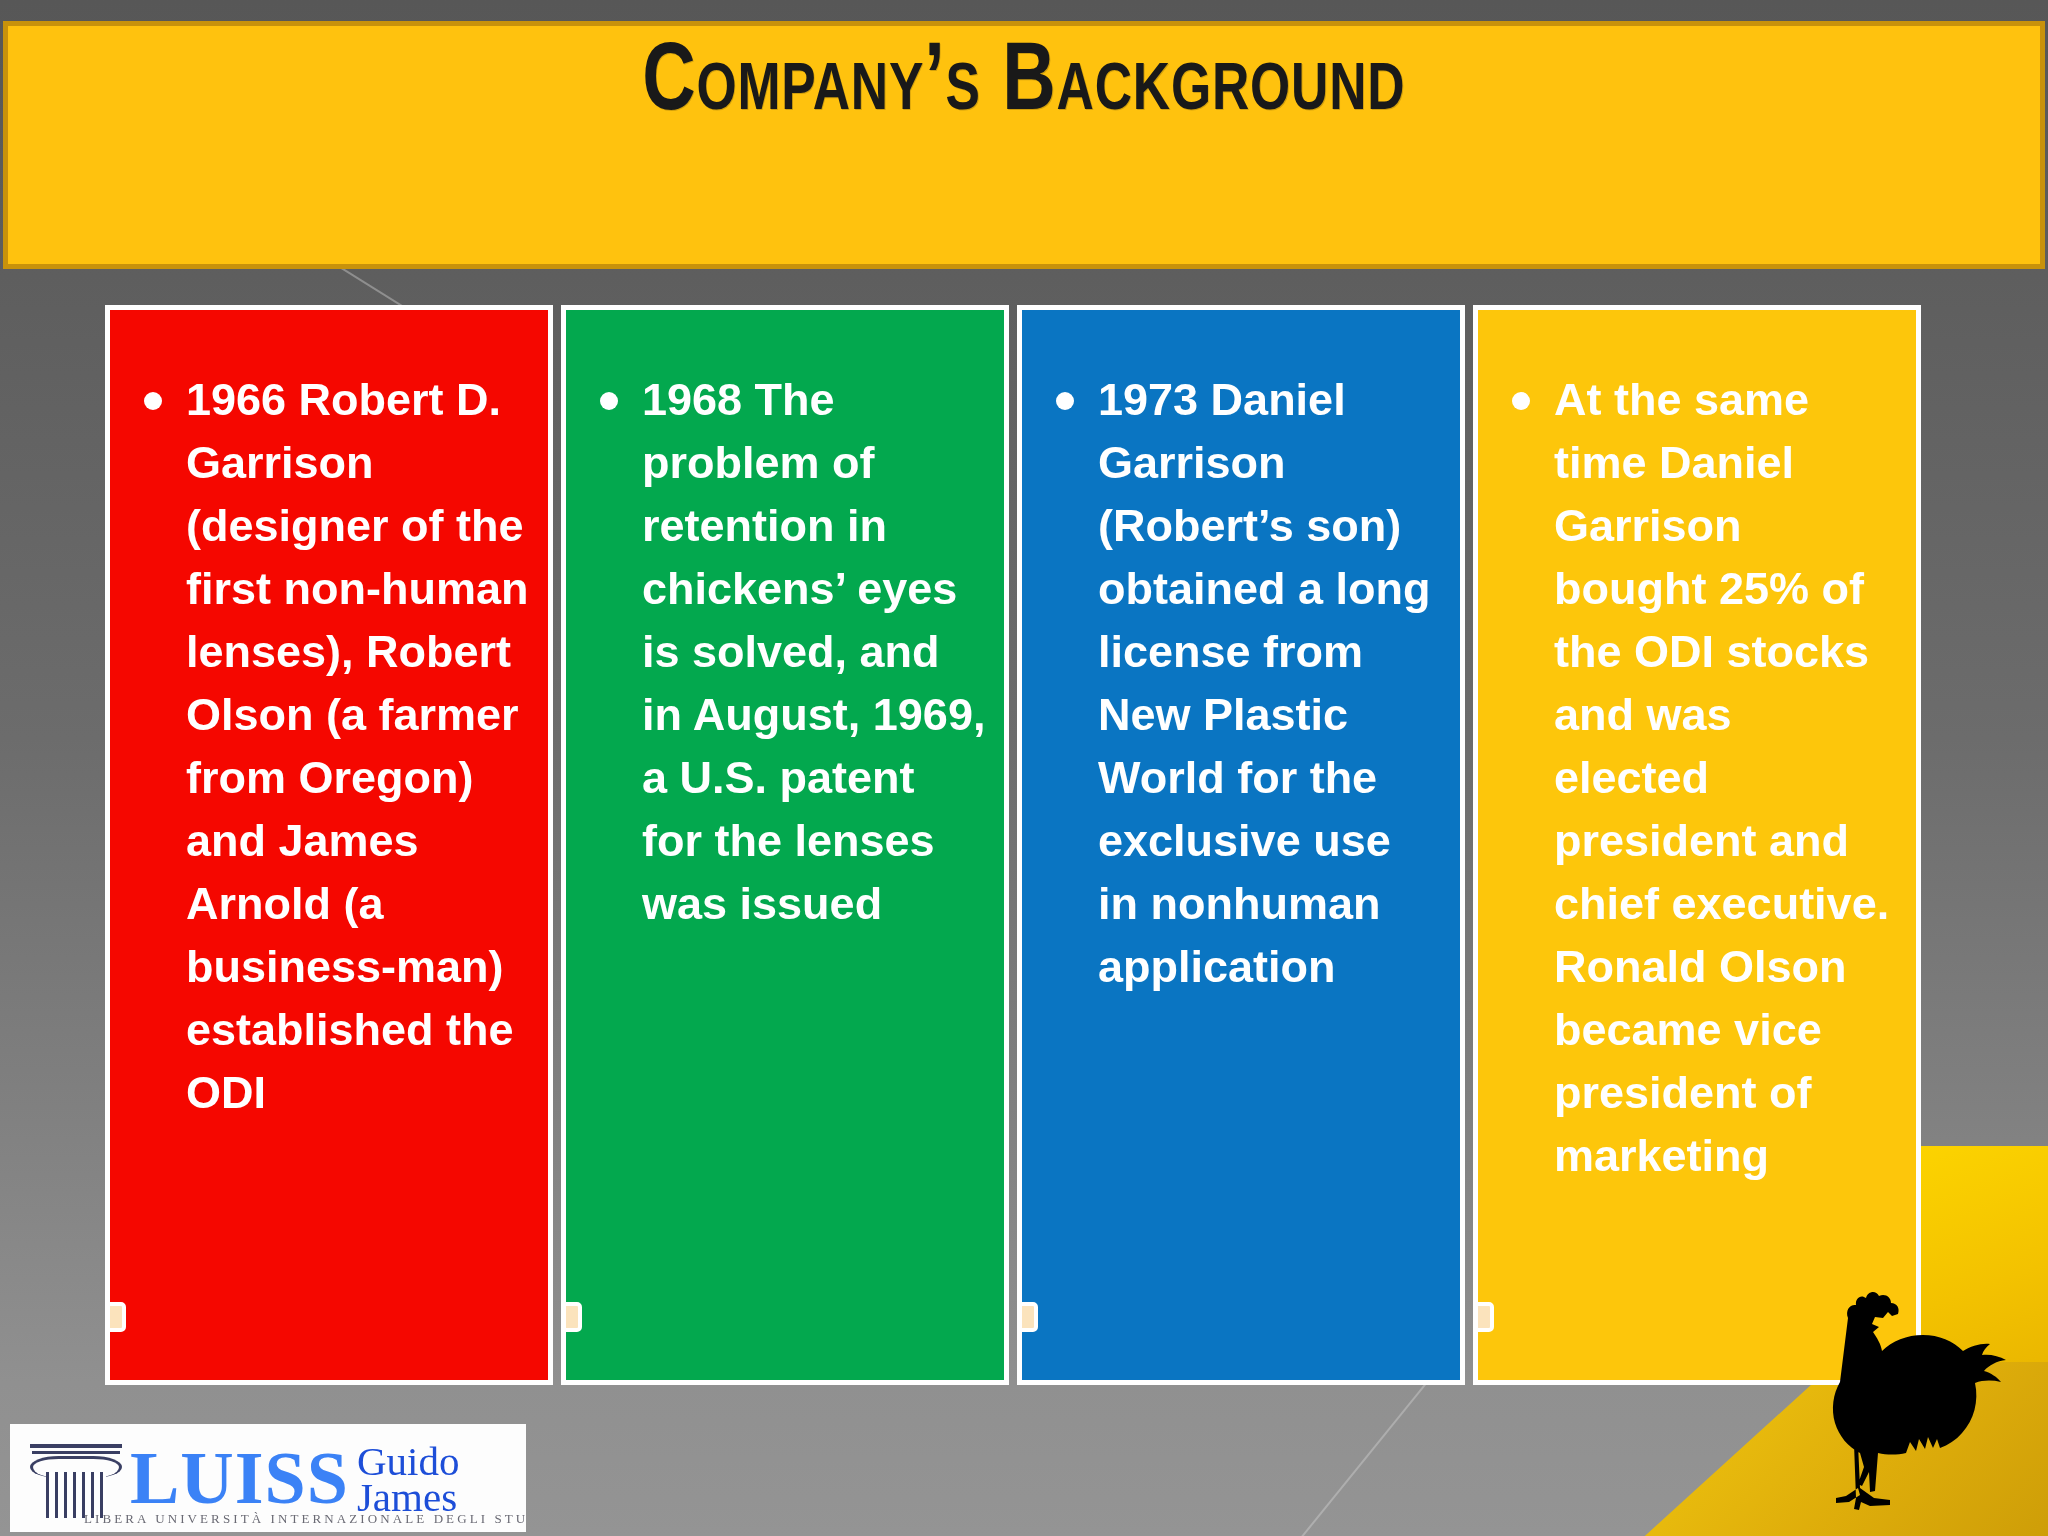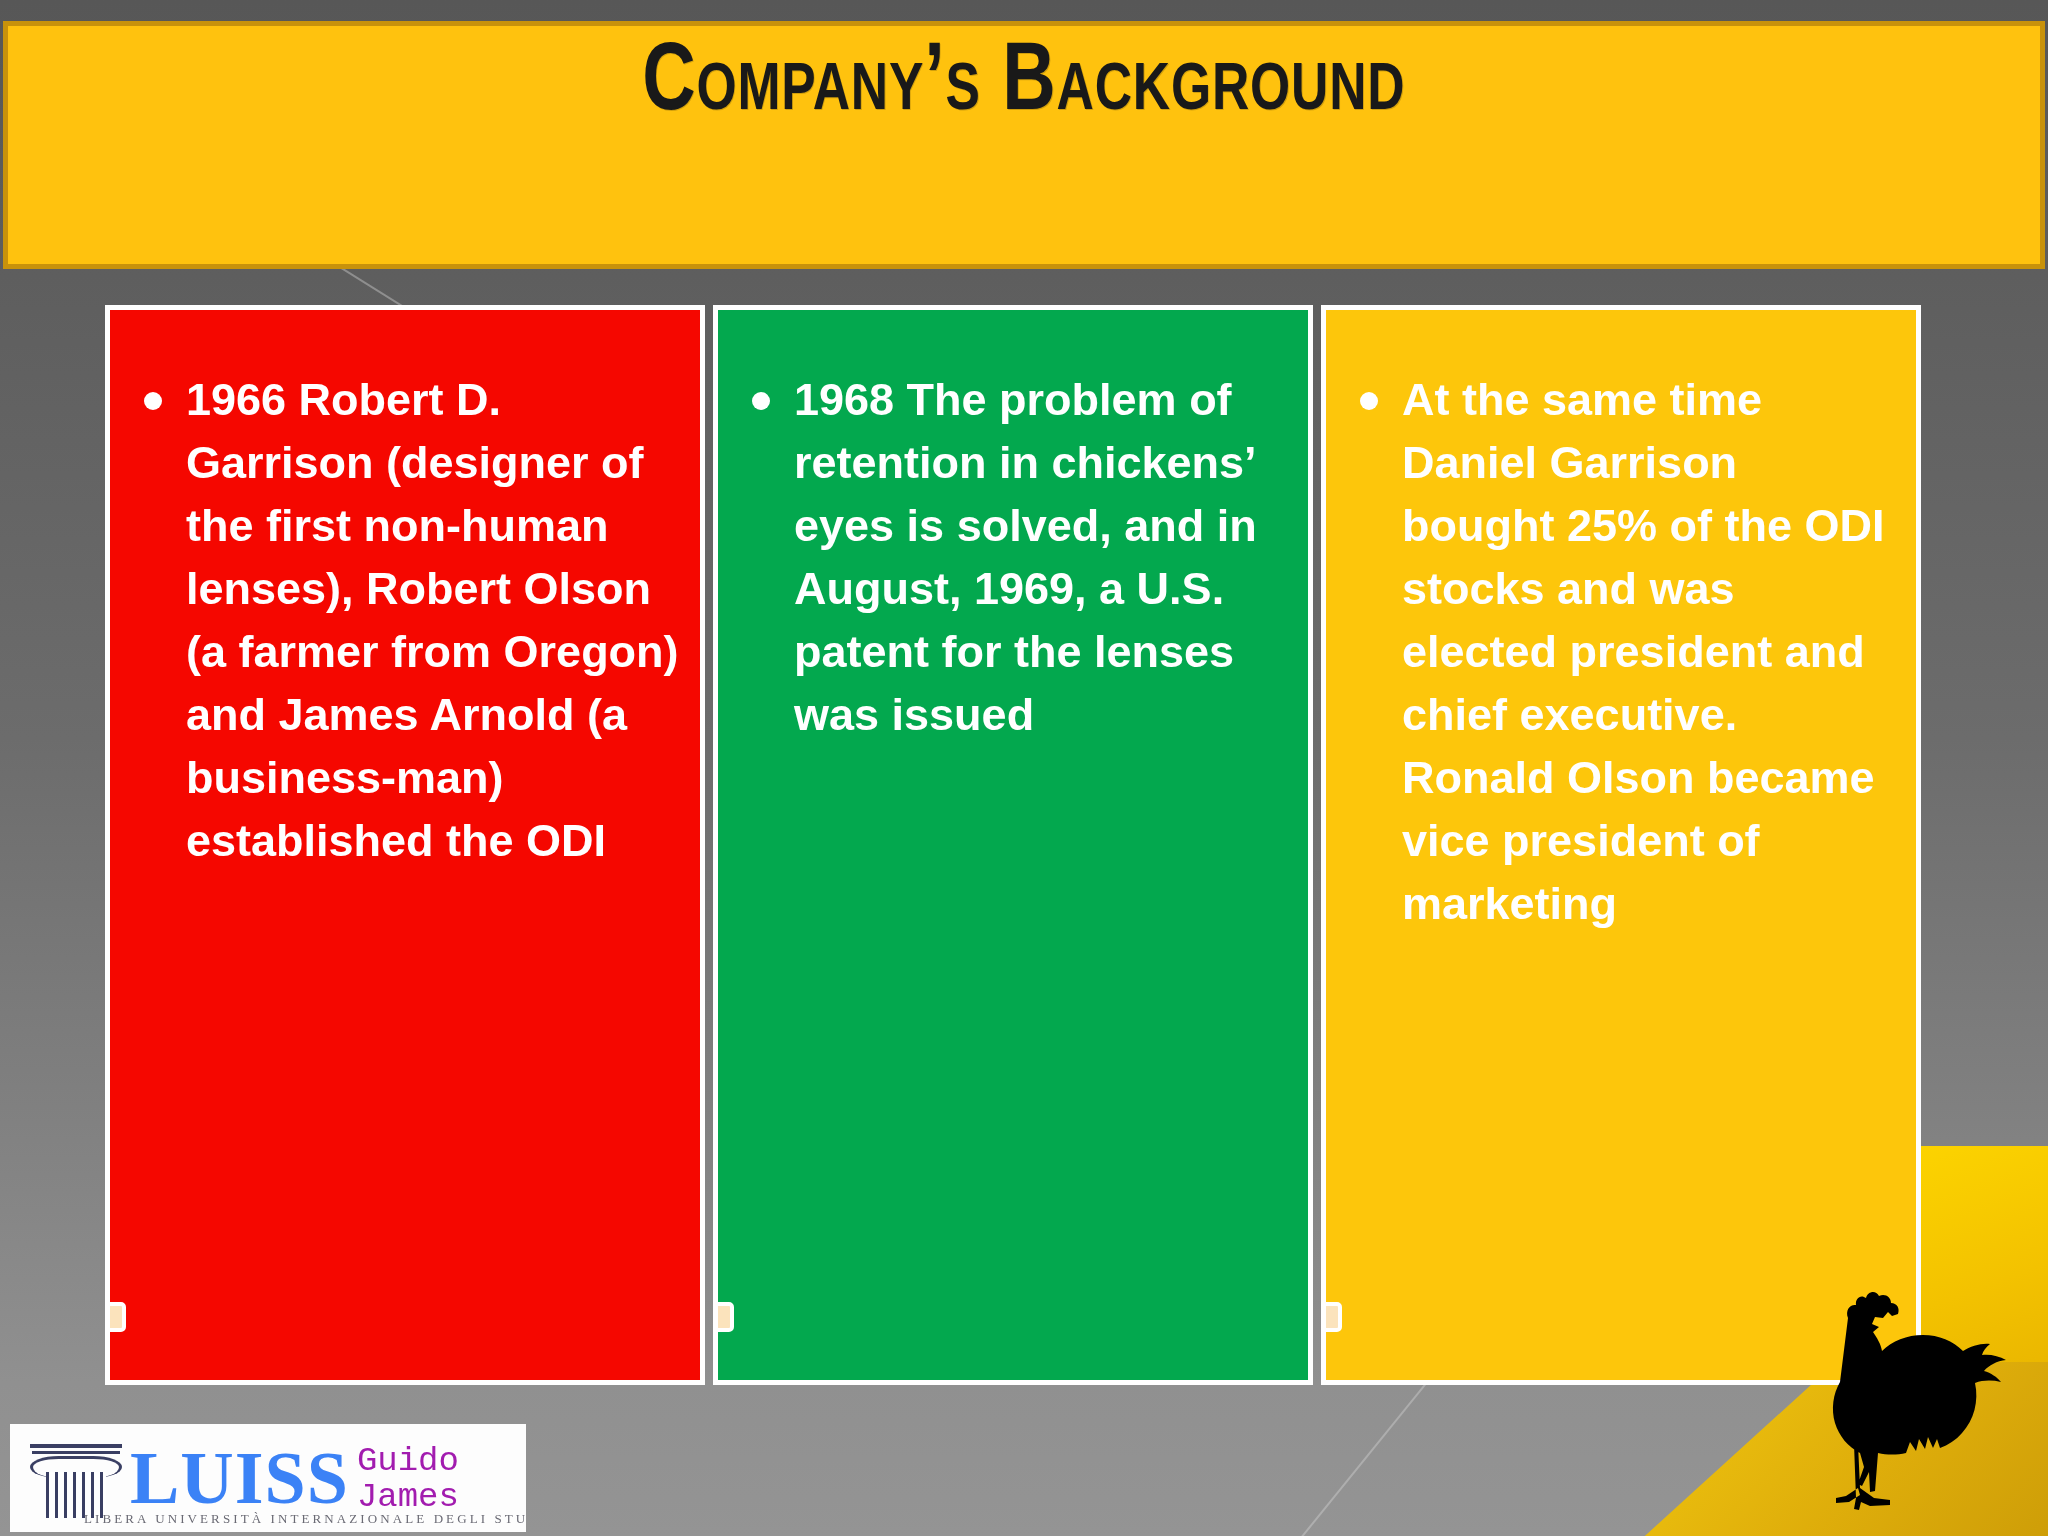--- a/index.html
+++ b/index.html
@@ -115,22 +115,22 @@
         border:3px solid #3a3f63; border-radius:50% / 80%; border-bottom:none; }
   .col-icon .shaft { position:absolute; left:18px; top:34px; width:60px; height:46px;
         background:repeating-linear-gradient(to right,#3a3f63 0 3px, #ffffff 3px 9px); }
   .logo-word { display:flex; align-items:flex-start; margin-left:6px; }
   .luiss {
     font-family:"Liberation Serif", serif;
     font-size:74px; font-weight:bold; color:#3b82f6; line-height:78px;
     letter-spacing:1px;
   }
   .guidocarli {
-    font-family:Liberation Mono, monospace;
-    font-size:34px; color:#a21caf; line-height:36px;
+    font-family:Liberation Serif, serif;
+    font-size:41px; color:#1d4ed8; line-height:36px;
     margin-left:8px; margin-top:4px;
   }
   #logo-tagline {
     position:absolute; left:74px; bottom:5px;
     font-family:"Liberation Serif", serif;
     font-size:13px; letter-spacing:3.1px; color:#6a6a74;
     white-space:nowrap;
   }
 
   
@@ -162,20 +162,27 @@
     </div>
 
     <div class="col green">
       <div class="bullet-row">
         <span class="bullet-dot"></span>
         <span class="bullet-text">1968 The problem of retention in chickens’ eyes is solved, and in August, 1969, a U.S. patent for the lenses was issued</span>
       </div>
       <span class="handle"></span>
     </div>
 
+    <div class="col blue">
+      <div class="bullet-row">
+        <span class="bullet-dot"></span>
+        <span class="bullet-text">1973 Daniel Garrison (Robert’s son) obtained a long license from New Plastic World for the exclusive use in nonhuman application</span>
+      </div>
+      <span class="handle"></span>
+    </div>
 
     <div class="col yellow">
       <div class="bullet-row">
         <span class="bullet-dot"></span>
         <span class="bullet-text">At the same time Daniel Garrison bought 25% of the ODI stocks and was elected president and chief executive. Ronald Olson became vice president of marketing</span>
       </div>
       <span class="handle"></span>
     </div>
 
   </div>

